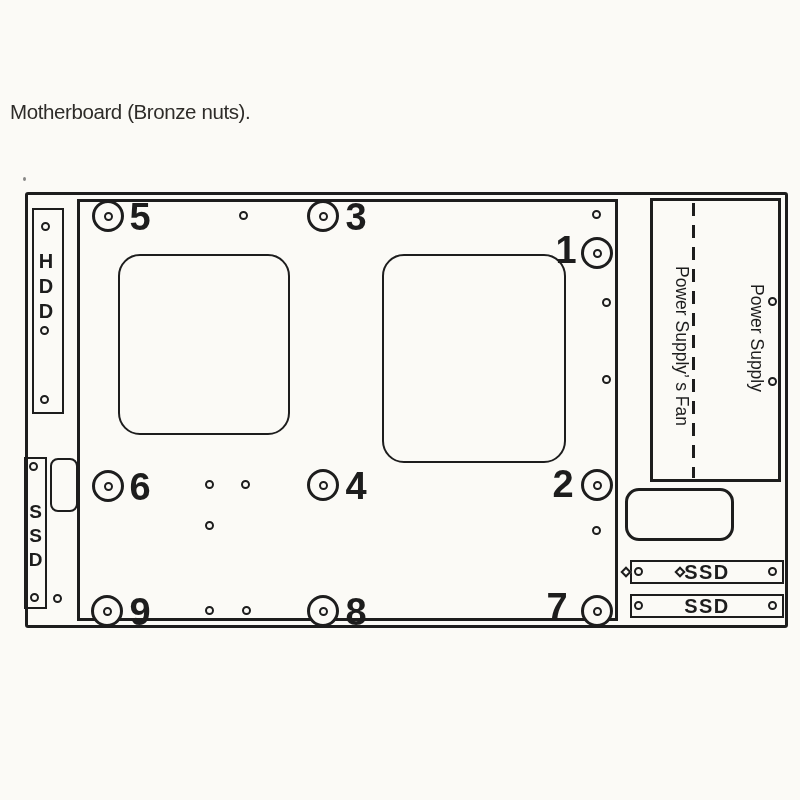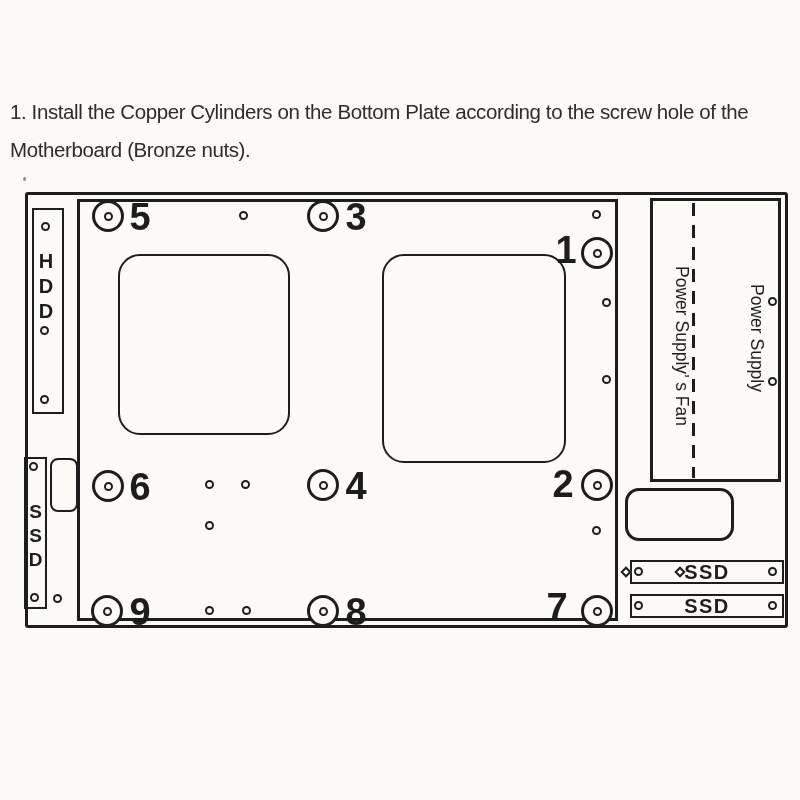--- a/index.html
+++ b/index.html
@@ -85,21 +85,20 @@
     transform:rotate(45deg);background:var(--bg);box-sizing:border-box;z-index:6;
   }
   .speck{position:absolute;left:23px;top:177px;width:3px;height:4px;background:#6a6a6a;border-radius:50%;opacity:.8;}
 </style>
 </head>
 <body>
 
 <div id="stage">
 
   <div class="instruction">
-    <div>1. Install the Copper Cylinders on the Bottom Plate according to the screw hole of the</div>
     <div>Motherboard (Bronze nuts).</div>
   </div>
 
   <div class="speck"></div>
 
   <div class="box outer-plate"></div>
 
   <div class="box inner-board"></div>
 
   <div class="box hdd-bracket"></div>

